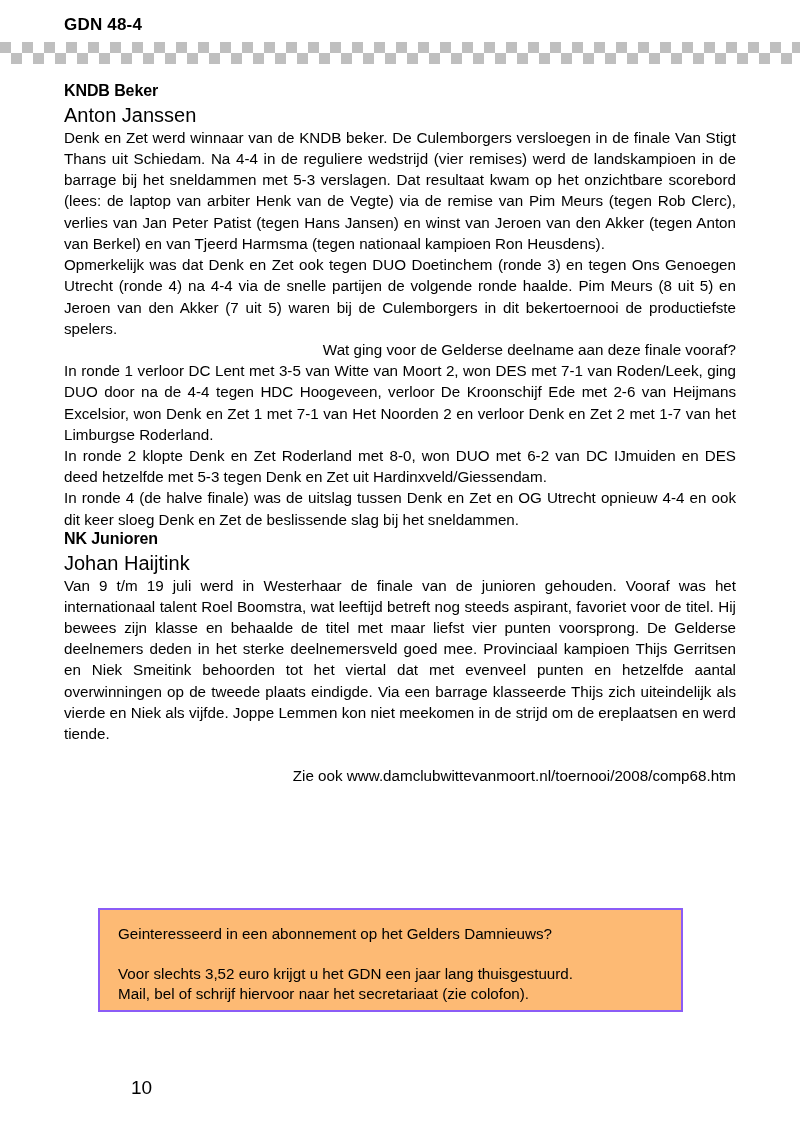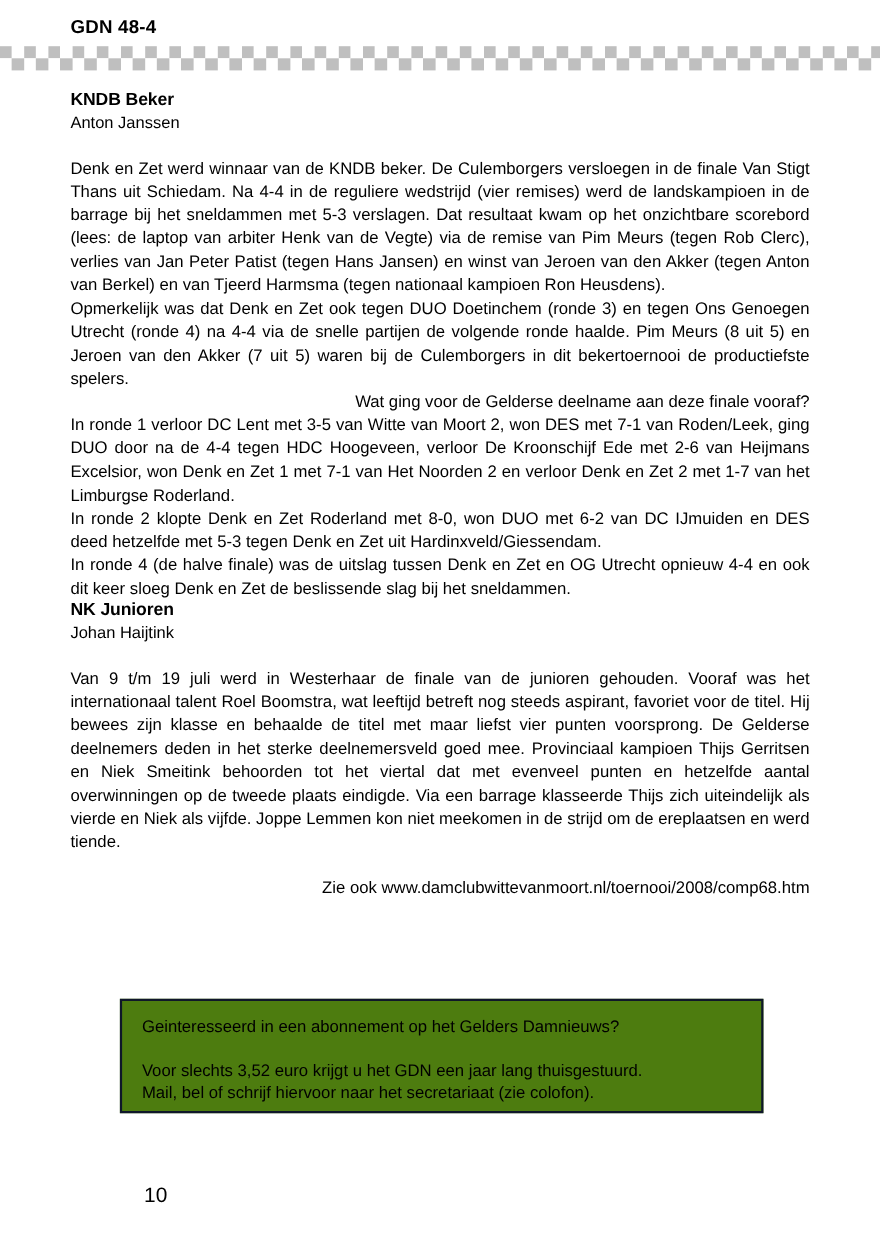--- a/index.html
+++ b/index.html
@@ -73,50 +73,50 @@
 
   h1.section-title {
     font-size: 16px;
     font-weight: bold;
     margin: 0;
     padding: 0;
     line-height: 1.18;
     letter-spacing: -0.1px;
   }
   .byline {
-    font-size: 15px;
+    font-size: 20px;
     margin: 2px 0 0 0;
     line-height: 1.2;
   }
 
   .body-block {
     font-size: 15.2px;
     line-height: 21.2px;
     text-align: justify;
     margin: 0;
     hyphens: none;
   }
   .body-block p {
     margin: 0;
   }
-  .gap-before-body { margin-top: 22px; }
+  .gap-before-body { }
   .gap-section     { margin-top: 34px; }
   .gap-small       { margin-top: 21px; margin-left: 18px; }
 
   .nojust { text-align: right; }
 
   
   .adbox {
     position: absolute;
-    left: 109px;
+    left: 98px;
     top: 908px;
     width: 585px;
     height: 104px;
-    background: #4d7c0f;
-    border: 2px solid #0f172a;
+    background: #fdba74;
+    border: 2px solid #8b5cf6;
     box-sizing: border-box;
   }
   .adbox .ad-inner {
     padding: 14px 18px 0 18px;
     font-size: 15.2px;
     line-height: 20px;
   }
   .ad-line { margin: 0; }
   .ad-spacer { height: 20px; }
 

